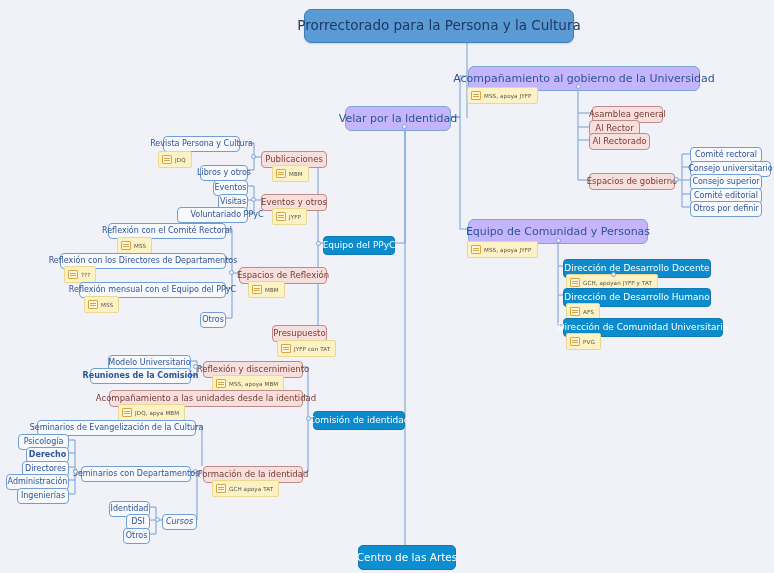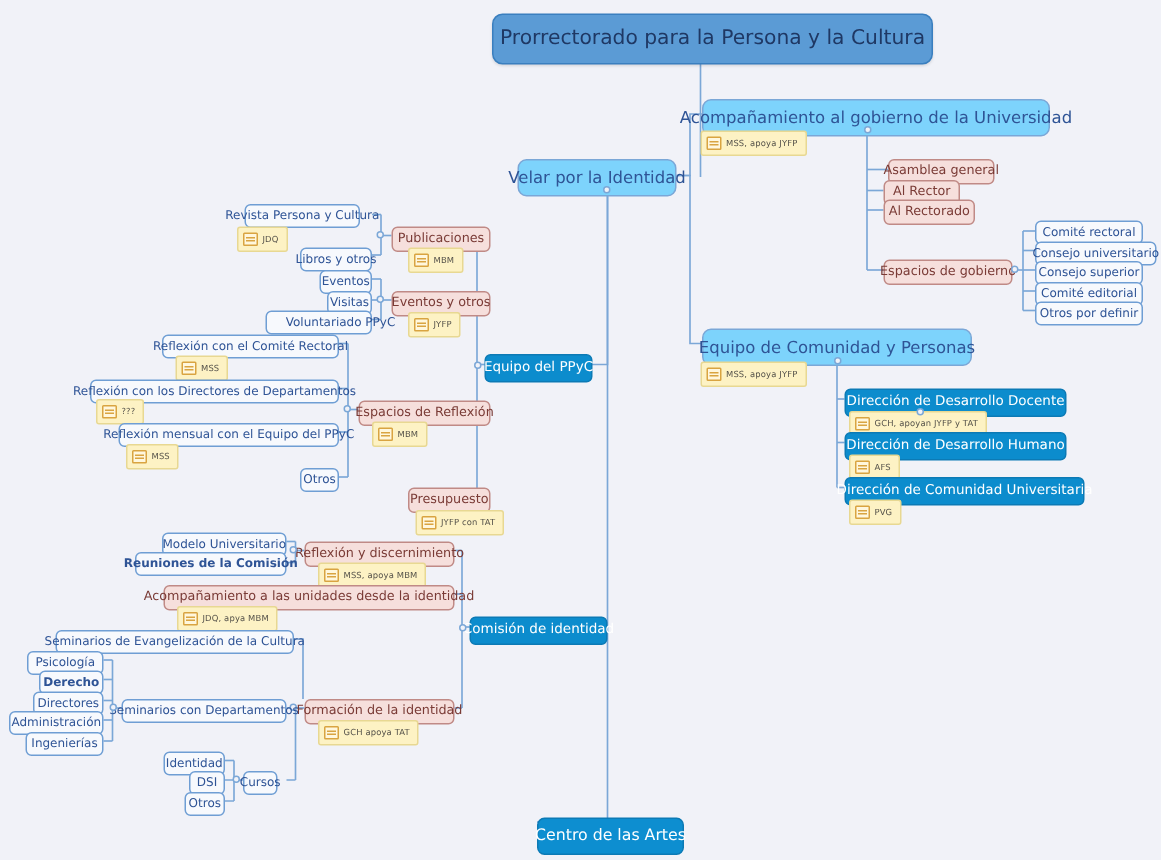--- a/index.html
+++ b/index.html
@@ -27,21 +27,21 @@
     background:#5b9bd5;
     border:1px solid #3a7fbf;
     color:#1f3864;
     font-size:13.5px;
     padding:9px 16px;
     border-radius:7px;
     box-shadow:0 1px 2px rgba(0,0,0,.12);
   }
   
   .n-l1{
-    background:#7dd3fc;
+    background:#c4b5fd;
     border:1px solid #7ba7d7;
     color:#2f5496;
     font-size:11px;
     padding:6px 12px;
     border-radius:6px;
   }
   
   .n-strong{
     background:#0c8ccd;
     border:1px solid #0c7ab5;
@@ -200,21 +200,21 @@
       <path d="M75,494 L69,494"></path>
 
       <path d="M162,520 L156,520"></path>
       <path d="M156,507 L156,534"></path>
       <path d="M156,507 L150,507"></path>
       <path d="M156,520 L150,520"></path>
       <path d="M156,534 L150,534"></path>
     </g>
   </svg>
 
-  <div class="node n-root" style="left:328px;top:9px;width:294px;">Prorrectorado para la Persona y la Cultura</div>
+  <div class="node n-root" style="left:304px;top:9px;width:270px;">Prorrectorado para la Persona y la Cultura</div>
 
   <div class="node n-l1" style="left:345px;top:106px;width:106px;">Velar por la Identidad</div>
   <div class="dot" style="left:402px;top:124px;"></div>
 
   <div class="node n-l1" style="left:468px;top:66px;width:232px;">Acompañamiento al gobierno de la Universidad</div>
   <div class="note" style="left:467px;top:87px;">
     <span class="nic"></span>
     <span>MSS, apoya JYFP</span>
   </div>
   <div class="dot" style="left:576px;top:84px;"></div>
@@ -348,21 +348,21 @@
 
   <div class="node n-out" style="left:81px;top:466px;width:110px;">Seminarios con Departamentos</div>
   <div class="dot" style="left:73px;top:469px;"></div>
 
   <div class="node n-out" style="left:18px;top:434px;width:51px;">Psicología</div>
   <div class="node n-out" style="left:26px;top:447px;width:43px;font-weight:bold;">Derecho</div>
   <div class="node n-out" style="left:22px;top:461px;width:47px;">Directores</div>
   <div class="node n-out" style="left:6px;top:474px;width:63px;">Administración</div>
   <div class="node n-out" style="left:17px;top:488px;width:52px;">Ingenierías</div>
 
-  <div class="node n-out" style="left:162px;top:514px;width:23px;">Cursos</div>
+  <div class="node n-out" style="left:162px;top:514px;width:35px;font-style:italic;">Cursos</div>
   <div class="dot" style="left:155px;top:517px;"></div>
 
   <div class="node n-out" style="left:109px;top:501px;width:41px;">Identidad</div>
   <div class="node n-out" style="left:126px;top:514px;width:24px;">DSI</div>
   <div class="node n-out" style="left:123px;top:528px;width:27px;">Otros</div>
 
   <div class="node n-strong-lg" style="left:358px;top:545px;width:98px;">Centro de las Artes</div>
 
 </div>
 

